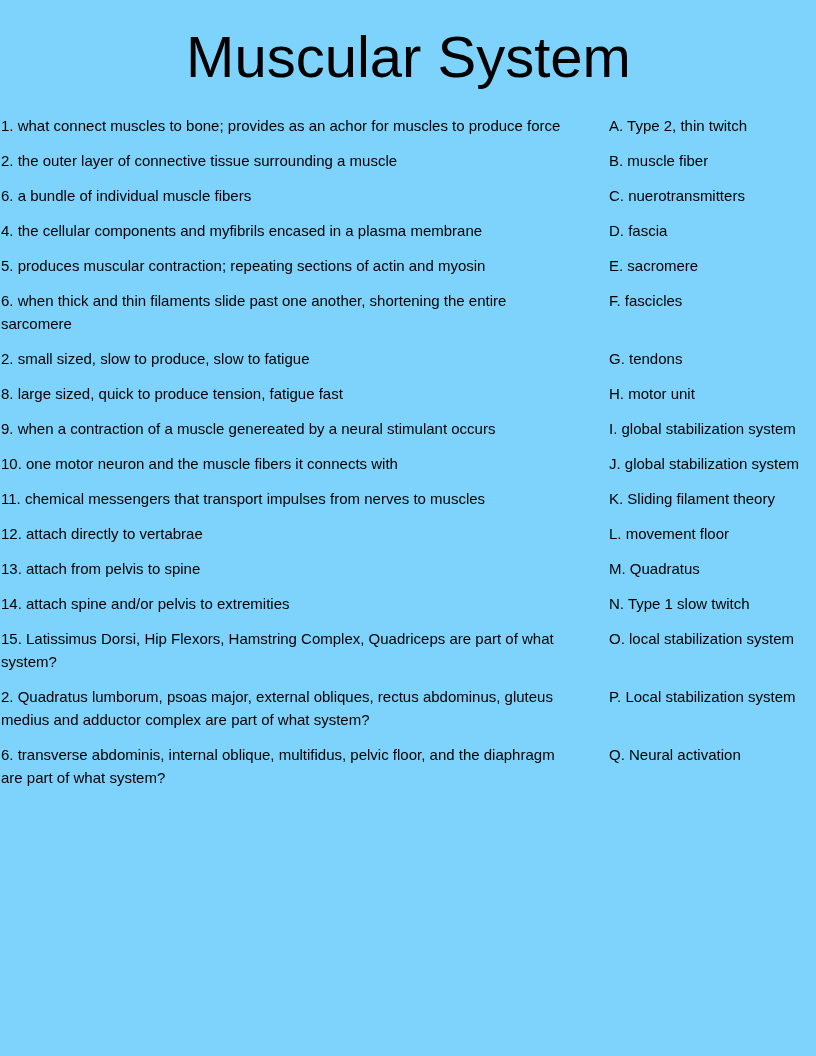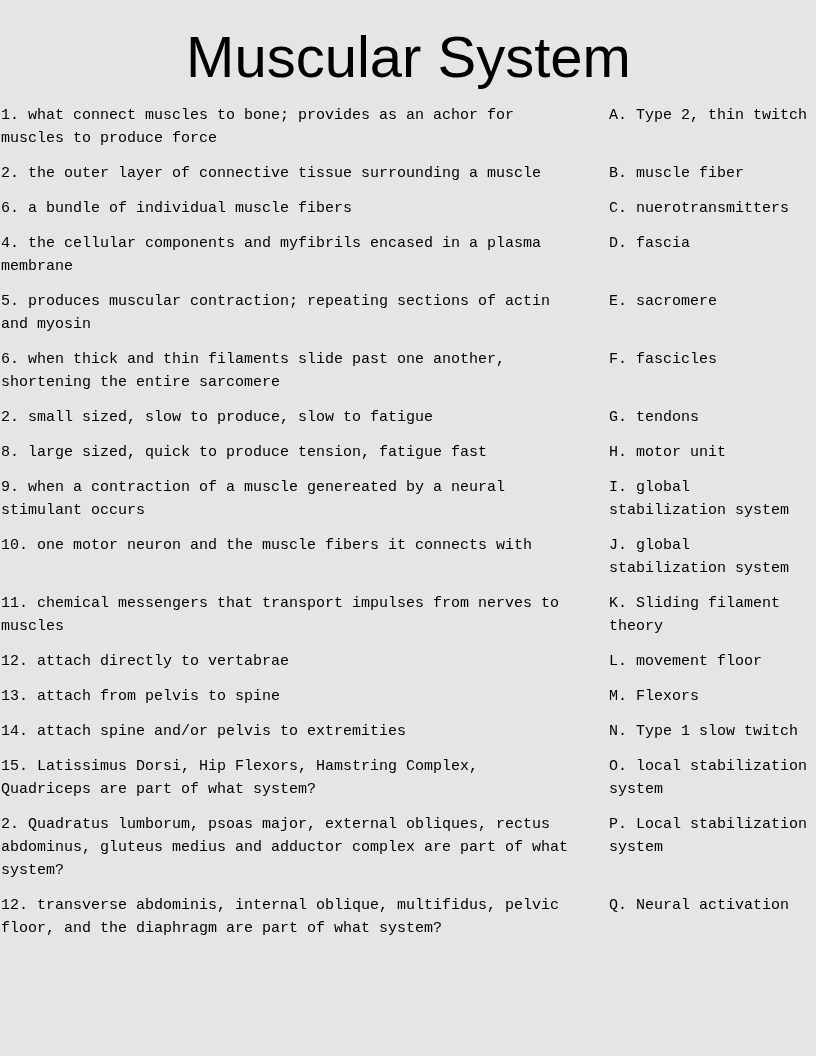--- a/index.html
+++ b/index.html
@@ -4,37 +4,36 @@
 <style>
   html, body {
     margin: 0;
     padding: 0;
     background: #ffffff;
   }
   .page {
     width: 816px;
     height: 1056px;
     box-sizing: border-box;
-    background: #e5e5e5;
+    background: #7dd3fc;
     color: #000000;
     font-family: "Liberation Sans", "DejaVu Sans", sans-serif;
     overflow: hidden;
     padding-left: 1px;
   }
   .title {
     text-align: center;
     font-size: 58px;
     font-weight: 400;
     line-height: 62px;
     margin: 26px 0 0 0;
     letter-spacing: 0px;
   }
   .matching-list {
-    margin-top: 16px;
-    font-family: Liberation Mono, monospace;
+    margin-top: 26px;
   }
   .match-row {
     display: flex;
     align-items: flex-start;
     font-size: 15px;
     line-height: 23px;
     margin-bottom: 12px;
   }
   .question {
     flex: 0 0 575px;
@@ -106,36 +105,36 @@
     <div class="answer">K. Sliding filament theory</div>
   </div>
 
   <div class="match-row">
     <div class="question">12. attach directly to vertabrae</div>
     <div class="answer">L. movement floor</div>
   </div>
 
   <div class="match-row">
     <div class="question">13. attach from pelvis to spine</div>
-    <div class="answer">M. Flexors</div>
+    <div class="answer">M. Quadratus</div>
   </div>
 
   <div class="match-row">
     <div class="question">14. attach spine and/or pelvis to extremities</div>
     <div class="answer">N. Type 1 slow twitch</div>
   </div>
 
   <div class="match-row">
     <div class="question">15. Latissimus Dorsi, Hip Flexors, Hamstring Complex, Quadriceps are part of what system?</div>
     <div class="answer">O. local stabilization system</div>
   </div>
 
   <div class="match-row">
     <div class="question">2. Quadratus lumborum, psoas major, external obliques, rectus abdominus, gluteus medius and adductor complex are part of what system?</div>
     <div class="answer">P. Local stabilization system</div>
   </div>
 
   <div class="match-row">
-    <div class="question">12. transverse abdominis, internal oblique, multifidus, pelvic floor, and the diaphragm are part of what system?</div>
+    <div class="question">6. transverse abdominis, internal oblique, multifidus, pelvic floor, and the diaphragm are part of what system?</div>
     <div class="answer">Q. Neural activation</div>
   </div>
 </div>
 </div>
 
 </body></html>

